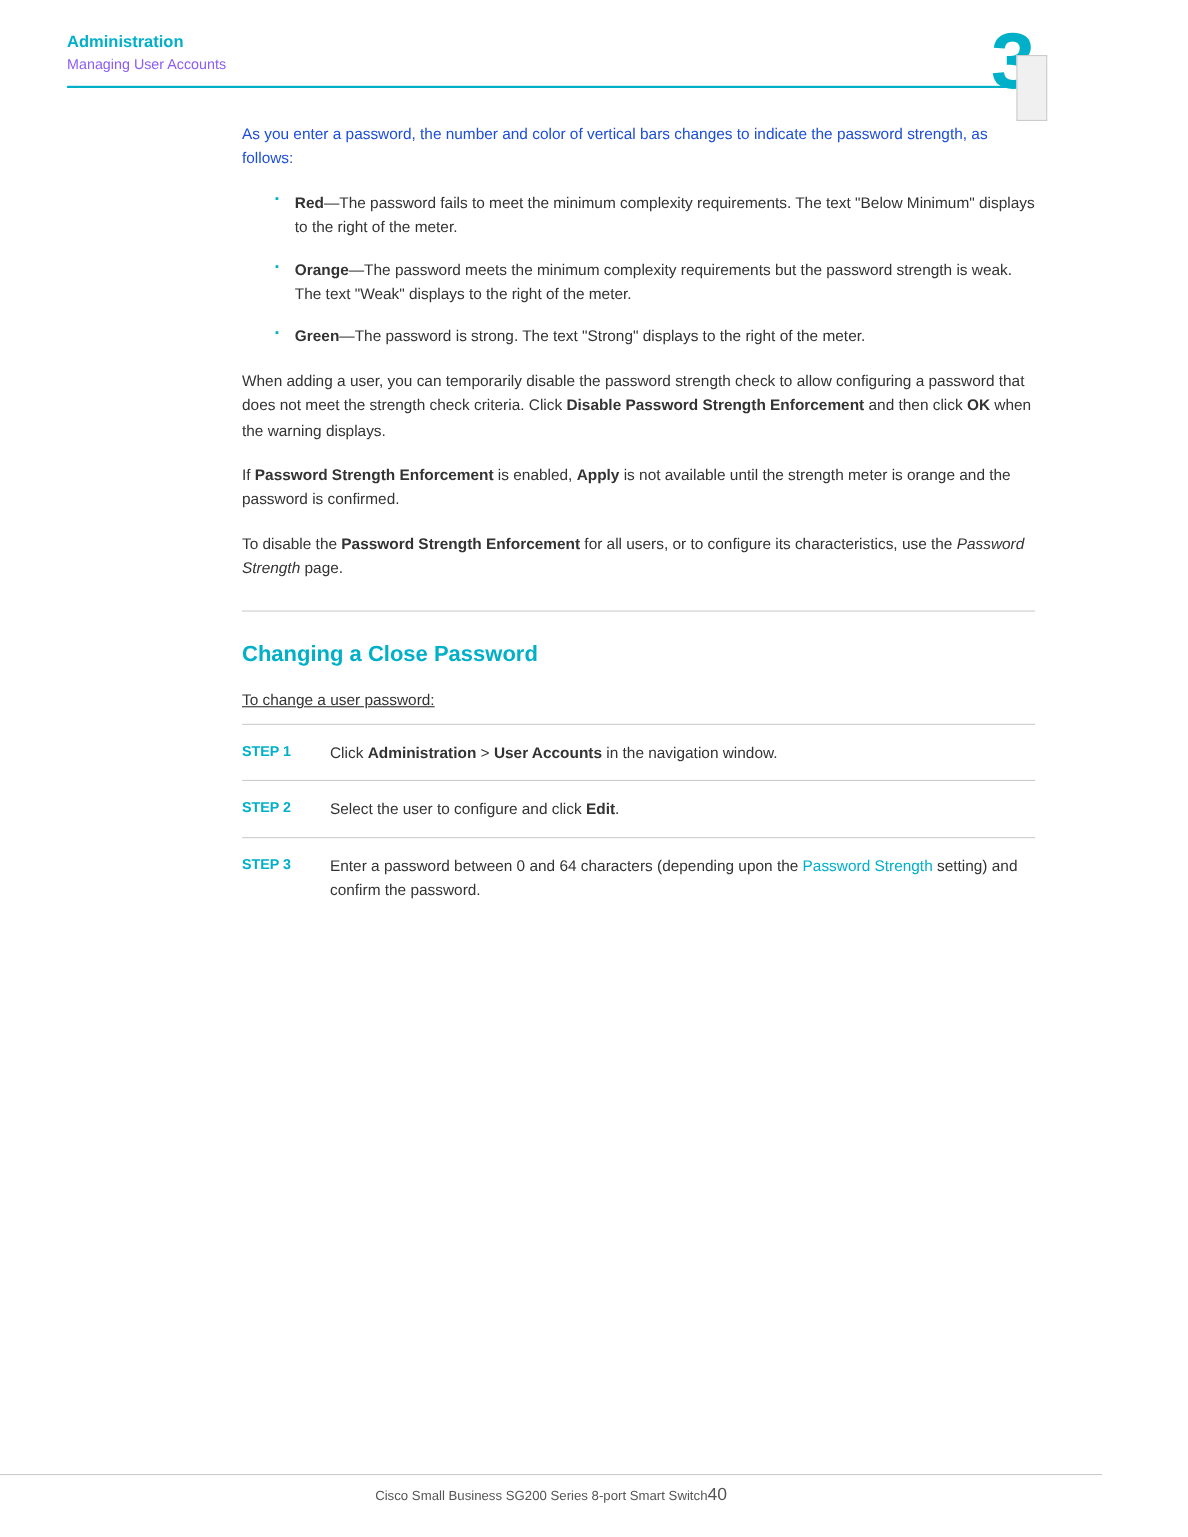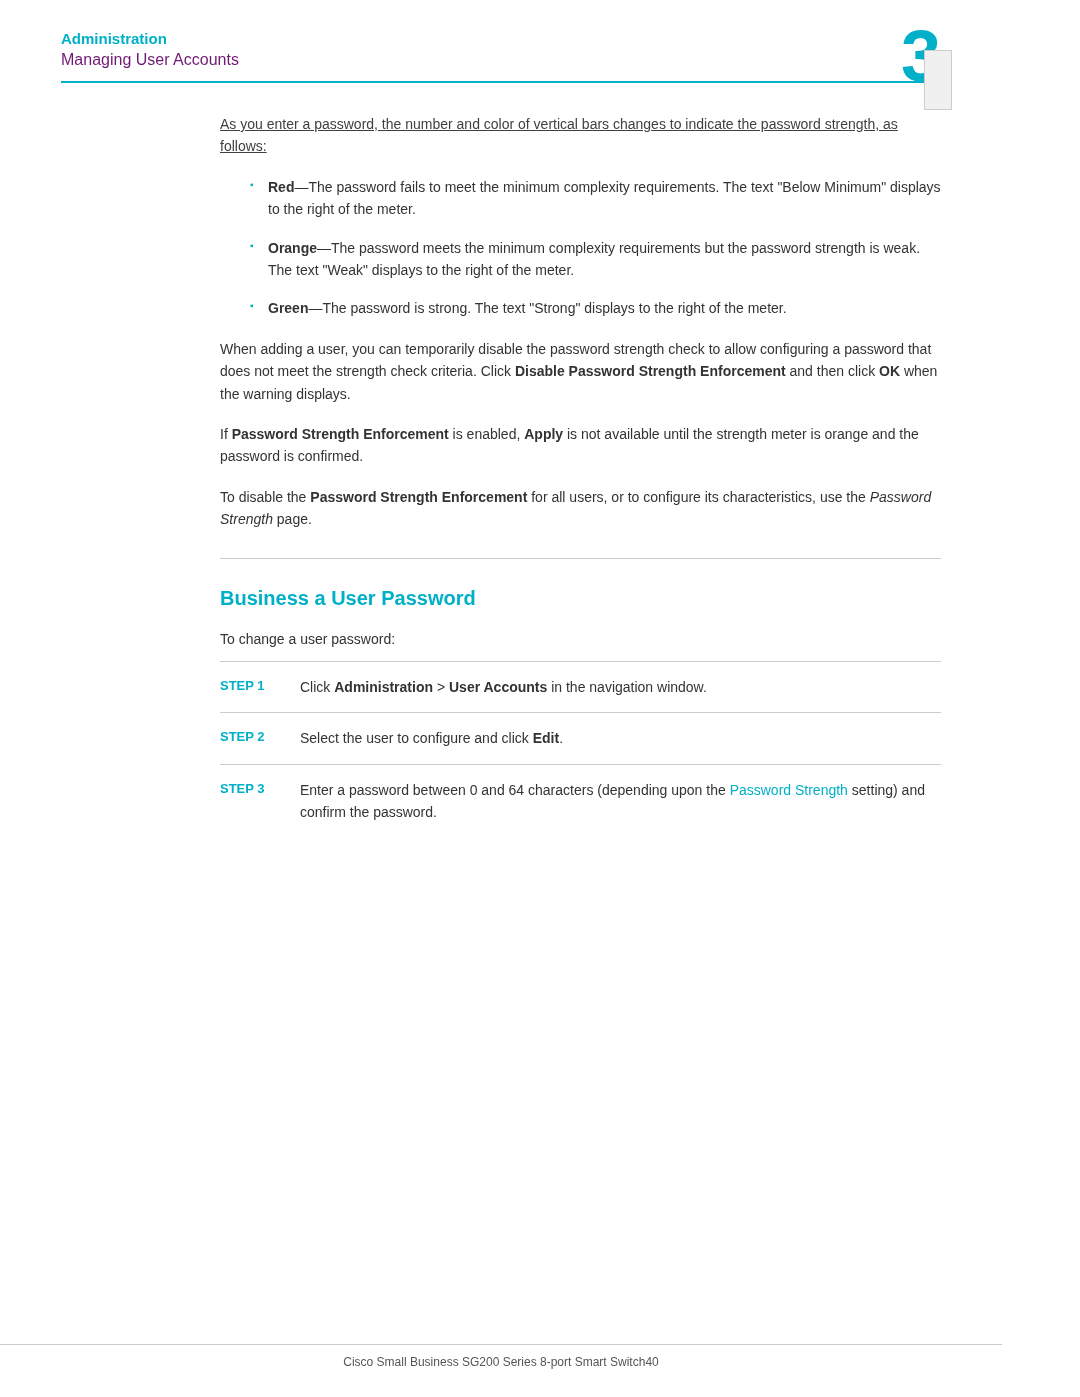--- a/index.html
+++ b/index.html
@@ -44,42 +44,41 @@
 
     .breadcrumb-admin {
       color: #00b0c8;
       font-size: 15px;
       font-weight: bold;
       display: block;
       margin-bottom: 4px;
     }
 
     .breadcrumb-sub {
-      color: #701a75;
-      font-size: 16px;
+      color: #8b5cf6;
+      font-size: 13px;
       display: block;
     }
 
     .header-divider {
       border: none;
       border-top: 2px solid #00b0c8;
       margin: 12px 0 0 0;
       width: 100%;
     }
 
     
     .content {
       padding: 30px 61px 0 220px;
     }
 
     .intro-para {
       margin-bottom: 18px;
       line-height: 1.6;
-      color: #404040;
-      text-decoration: underline;
+      color: #1d4ed8;
     }
 
     
     .bullet-list {
       list-style: none;
       margin: 0 0 18px 30px;
     }
 
     .bullet-list li {
       position: relative;
@@ -139,20 +138,21 @@
     .section-heading {
       color: #00b0c8;
       font-size: 20px;
       font-weight: bold;
       margin-bottom: 18px;
     }
 
     .to-change-para {
       margin-bottom: 10px;
       line-height: 1.6;
+      text-decoration: underline;
     }
 
     
     .page-footer {
       position: absolute;
       bottom: 28px;
       left: 0;
       right: 0;
       padding: 0 61px;
       display: flex;
@@ -162,21 +162,21 @@
       padding-top: 10px;
     }
 
     .footer-text {
       color: #555;
       font-size: 12px;
     }
 
     .footer-page {
       color: #555;
-      font-size: 12px;
+      font-size: 16px;
     }
 
     
     .chapter-tab {
       position: absolute;
       right: 50px;
       top: 50px;
       width: 28px;
       height: 60px;
       background: #f0f0f0;
@@ -239,21 +239,21 @@
       If <b>Password Strength Enforcement</b> is enabled, <b>Apply</b> is not available until the strength meter is orange and the password is confirmed.
     </p>
 
     <p class="para-block">
       To disable the <b>Password Strength Enforcement</b> for all users, or to configure its characteristics, use the <em>Password Strength</em> page.
     </p>
 
 
     <hr class="section-divider">
 
-    <h2 class="section-heading">Business a User Password</h2>
+    <h2 class="section-heading">Changing a Close Password</h2>
 
     <p class="to-change-para">To change a user password:</p>
 
     <div class="step-item">
       <span class="step-label">STEP  1</span>
       <span class="step-content">
         Click <b>Administration</b> &gt; <b>User Accounts</b> in the navigation window.
       </span>
     </div>
 

